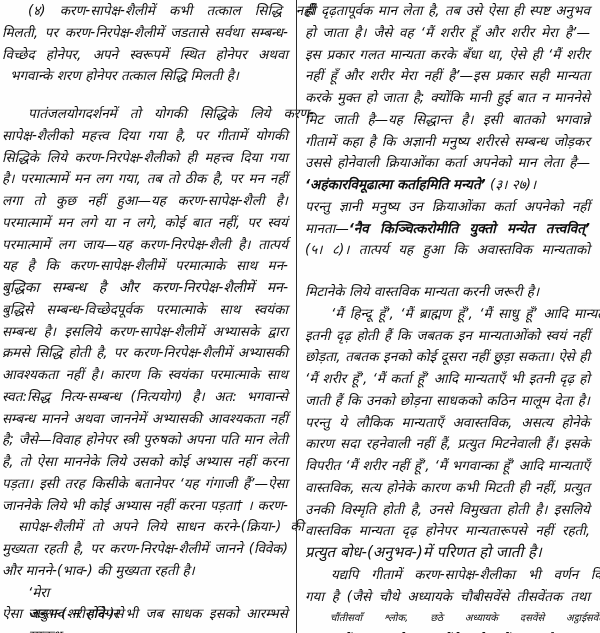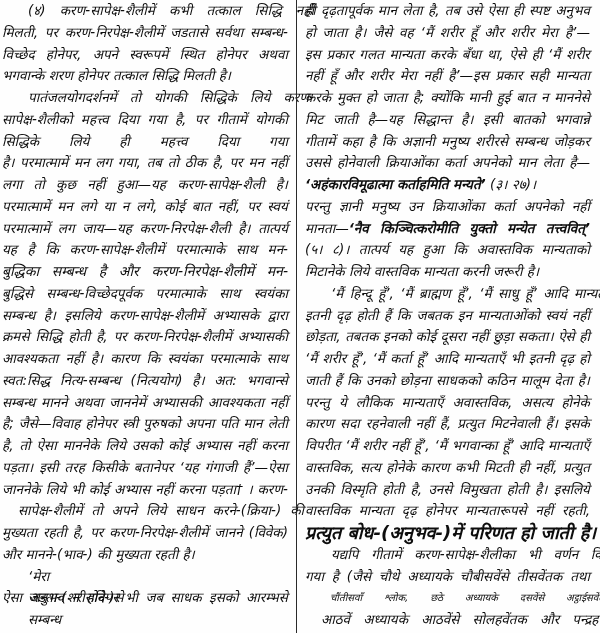--- a/index.html
+++ b/index.html
@@ -125,23 +125,23 @@
           <span class="j">
             <span>विच्छेद</span>
             <span>होनेपर,</span>
             <span>अपने</span>
             <span>स्वरूपमें</span>
             <span>स्थित</span>
             <span>होनेपर</span>
             <span>अथवा</span>
           </span>
         </div>
-        <div class="line ragged" style="height: 21.75px; line-height: 21.75px; font-size: 13.48px;">भगवान्के शरण होनेपर तत्काल सिद्धि मिलती है।</div>
+        <div class="line ragged" style="height: 21.75px; line-height: 21.75px; font-size: 13.48px; margin-left: 8px;">भगवान्के शरण होनेपर तत्काल सिद्धि मिलती है।</div>
         <div class="line indent" style="text-indent: 0px; height: 21.75px; line-height: 21.75px; font-size: 13.48px;">
-          <span class="j" style="padding-left: 26px;">
+          <span class="j" style="padding-left: 26px; margin-top: 16px;">
             <span>पातंजलयोगदर्शनमें</span>
             <span>तो</span>
             <span>योगकी</span>
             <span>सिद्धिके</span>
             <span>लिये</span>
             <span>करण-</span>
           </span>
         </div>
         <div class="line" style="text-indent: 0px; height: 21.75px; line-height: 21.75px; font-size: 13.48px;">
           <span class="j">
@@ -152,20 +152,21 @@
             <span>है,</span>
             <span>पर</span>
             <span>गीतामें</span>
             <span>योगकी</span>
           </span>
         </div>
         <div class="line" style="text-indent: 0px; height: 21.75px; line-height: 21.75px; font-size: 13.48px;">
           <span class="j">
             <span>सिद्धिके</span>
             <span>लिये</span>
+            <span>करण-निरपेक्ष-शैलीको</span>
             <span>ही</span>
             <span>महत्त्व</span>
             <span>दिया</span>
             <span>गया</span>
           </span>
         </div>
         <div class="line" style="text-indent: 0px; height: 21.75px; line-height: 21.75px; font-size: 13.48px;">
           <span class="j">
             <span>है।</span>
             <span>परमात्मामें</span>
@@ -533,21 +534,21 @@
             <span>(५।</span>
             <span>८)।</span>
             <span>तात्पर्य</span>
             <span>यह</span>
             <span>हुआ</span>
             <span>कि</span>
             <span>अवास्तविक</span>
             <span>मान्यताको</span>
           </span>
         </div>
-        <div class="line ragged" style="height: 21.75px; line-height: 21.75px; font-size: 13.48px;">मिटानेके लिये वास्तविक मान्यता करनी जरूरी है।</div>
+        <div class="line ragged" style="height: 21.75px; line-height: 21.75px; font-size: 13.48px; margin-top: 20px;">मिटानेके लिये वास्तविक मान्यता करनी जरूरी है।</div>
         <div class="line indent" style="text-indent: 0px; height: 21.75px; line-height: 21.75px; font-size: 13.48px;">
           <span class="j" style="padding-left: 26px;">
             <span>‘मैं</span>
             <span>हिन्दू</span>
             <span>हूँ’,</span>
             <span>‘मैं</span>
             <span>ब्राह्मण</span>
             <span>हूँ’,</span>
             <span>‘मैं</span>
             <span>साधु</span>
@@ -682,21 +683,21 @@
           <span class="j">
             <span>वास्तविक</span>
             <span>मान्यता</span>
             <span>दृढ़</span>
             <span>होनेपर</span>
             <span>मान्यतारूपसे</span>
             <span>नहीं</span>
             <span>रहती,</span>
           </span>
         </div>
-        <div class="line ragged" style="height: 21.75px; line-height: 21.75px; font-size: 18px; font-weight: bold;">प्रत्युत बोध-(अनुभव-)में परिणत हो जाती है।</div>
+        <div class="line ragged" style="height: 21.75px; line-height: 21.75px; font-size: 15px;">प्रत्युत बोध-(अनुभव-)में परिणत हो जाती है।</div>
         <div class="line indent" style="text-indent: 0px; height: 21.75px; line-height: 21.75px; font-size: 13.48px;">
           <span class="j" style="padding-left: 26px;">
             <span>यद्यपि</span>
             <span>गीतामें</span>
             <span>करण-सापेक्ष-शैलीका</span>
             <span>भी</span>
             <span>वर्णन</span>
             <span>किया</span>
           </span>
         </div>

